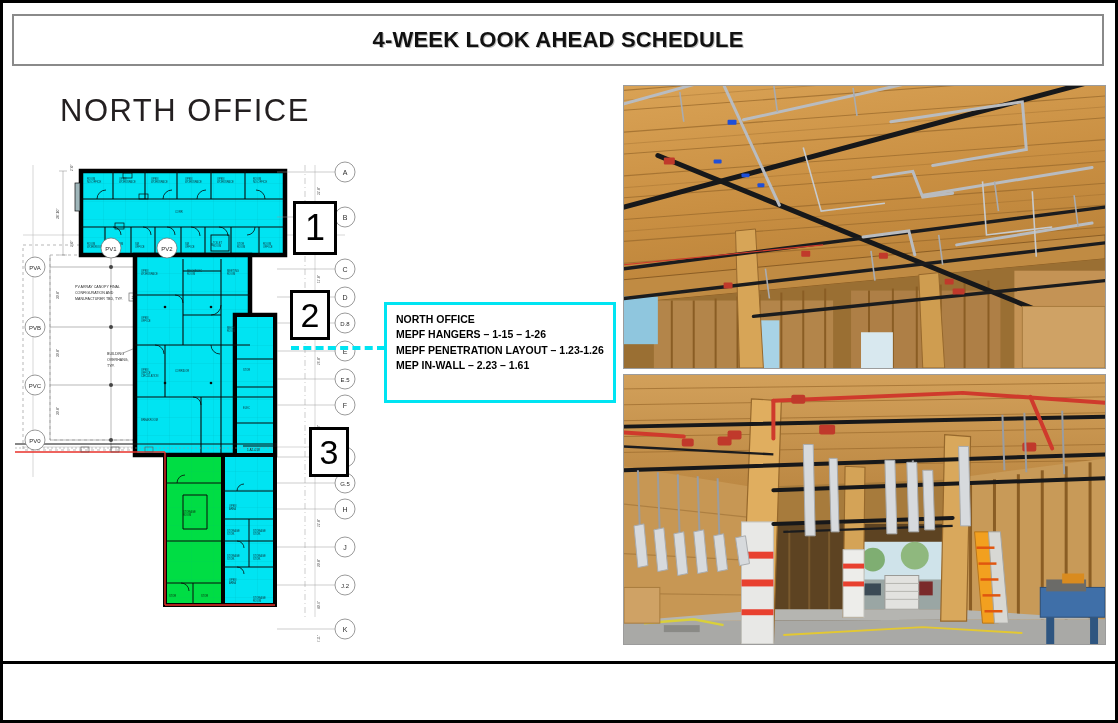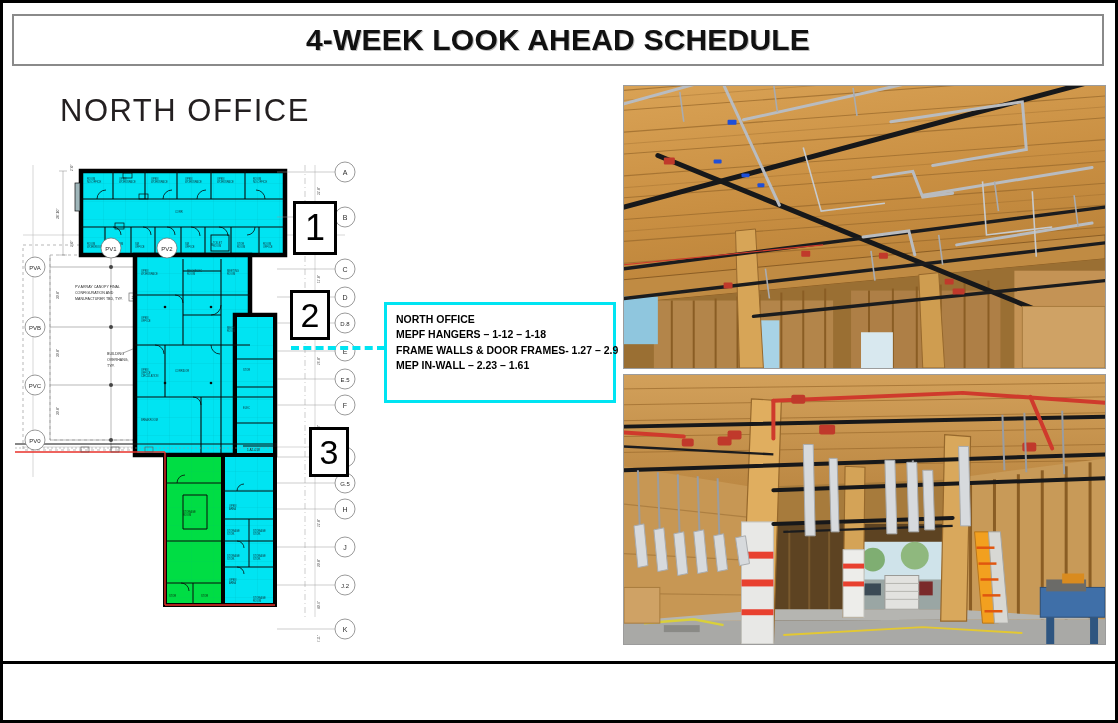--- a/index.html
+++ b/index.html
@@ -22,21 +22,21 @@
     position: absolute;
     left: 9px; top: 11px;
     width: 1092px; height: 52px;
     border: 2px solid #8a8a8a;
     background: #ffffff;
     display: flex; align-items: center; justify-content: center;
   }
   .title-text {
     font-family: "Liberation Sans", sans-serif;
     font-weight: bold;
-    font-size: 30px;
+    font-size: 22px;
     letter-spacing: .2px;
     color: #111111;
     text-shadow: 1px 1px 0 #bdbdbd;
     white-space: nowrap;
   }
 
   
   .plan-area {
     position: absolute;
     left: 12px; top: 72px;
@@ -496,22 +496,22 @@
     </div>
     <div style="position:absolute;left:294px;top:352px;width:40px;height:50px;background:#ffffff;border:3px solid #000000;display:flex;align-items:center;justify-content:center;">
       <span style="font-family:'Liberation Sans',sans-serif;font-size:34px;color:#000;">3</span>
     </div>
   </div>
 
   <div class="callout-leader"></div>
 
   <div class="callout">
     <div class="callout-line">NORTH OFFICE</div>
-    <div class="callout-line">MEPF HANGERS – 1-12 – 1-18</div>
-    <div class="callout-line">FRAME WALLS &amp; DOOR FRAMES- 1.27 – 2.9</div>
+    <div class="callout-line">MEPF HANGERS – 1-15 – 1-26</div>
+    <div class="callout-line">MEPF PENETRATION LAYOUT – 1.23-1.26</div>
     <div class="callout-line">MEP IN-WALL – 2.23 – 1.61</div>
   </div>
 
   <div class="photo photo-top">
     <svg viewBox="0 0 483 284" preserveAspectRatio="none" xmlns="http://www.w3.org/2000/svg">
       <defs>
         <linearGradient id="woodTop" x1="0" y1="0" x2="0.25" y2="1">
           <stop offset="0%" stop-color="#d9a255"></stop>
           <stop offset="45%" stop-color="#c98f42"></stop>
           <stop offset="100%" stop-color="#b07a34"></stop>

